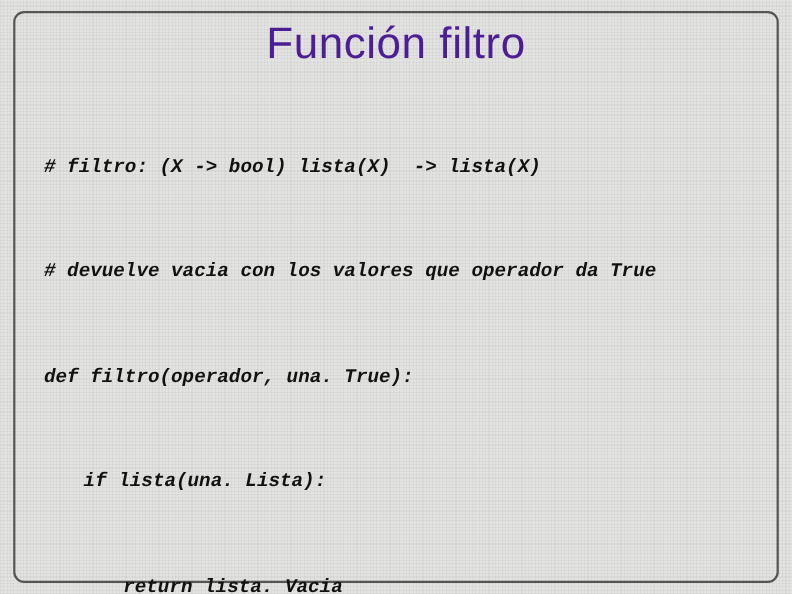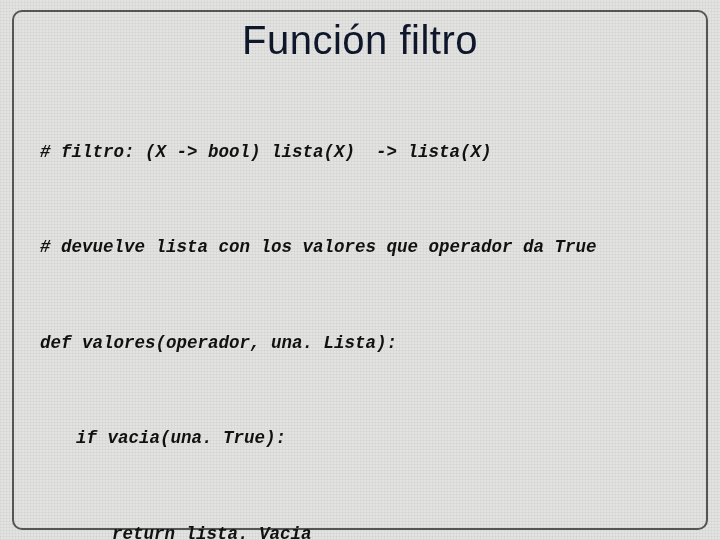--- a/index.html
+++ b/index.html
@@ -24,21 +24,21 @@
     border: 2px solid #555;
     border-radius: 10px;
     box-sizing: border-box;
     padding: 4px 26px 12px 26px;
   }
   h1.title {
     font-size: 40px;
     font-weight: 400;
     text-align: center;
     margin: 2px 0 10px 0;
-    color: #0f172a;
+    color: #4c1d95;
     letter-spacing: 0.5px;
   }
   .code {
     font-family: "Courier New", Courier, monospace;
     font-size: 17.5px;
     line-height: 1.82;
     color: #111;
     font-weight: bold;
     white-space: pre;
   }
@@ -46,23 +46,23 @@
   .i1 { padding-left: 36px; }
   .i2 { padding-left: 72px; }
 </style>
 </head>
 <body>
 
 <div class="frame">
   <h1 class="title">Función filtro</h1>
   <div class="code">
     <span class="line"># filtro: (X -&gt; bool) lista(X)  -&gt; lista(X)</span>
-    <span class="line"># devuelve lista con los valores que operador da True</span>
-    <span class="line">def valores(operador, una. Lista):</span>
-    <span class="line i1">if vacia(una. True):</span>
+    <span class="line"># devuelve vacia con los valores que operador da True</span>
+    <span class="line">def filtro(operador, una. True):</span>
+    <span class="line i1">if lista(una. Lista):</span>
     <span class="line i2">return lista. Vacia</span>
     
     
     
     
     
     
   </div>
 </div>
 

